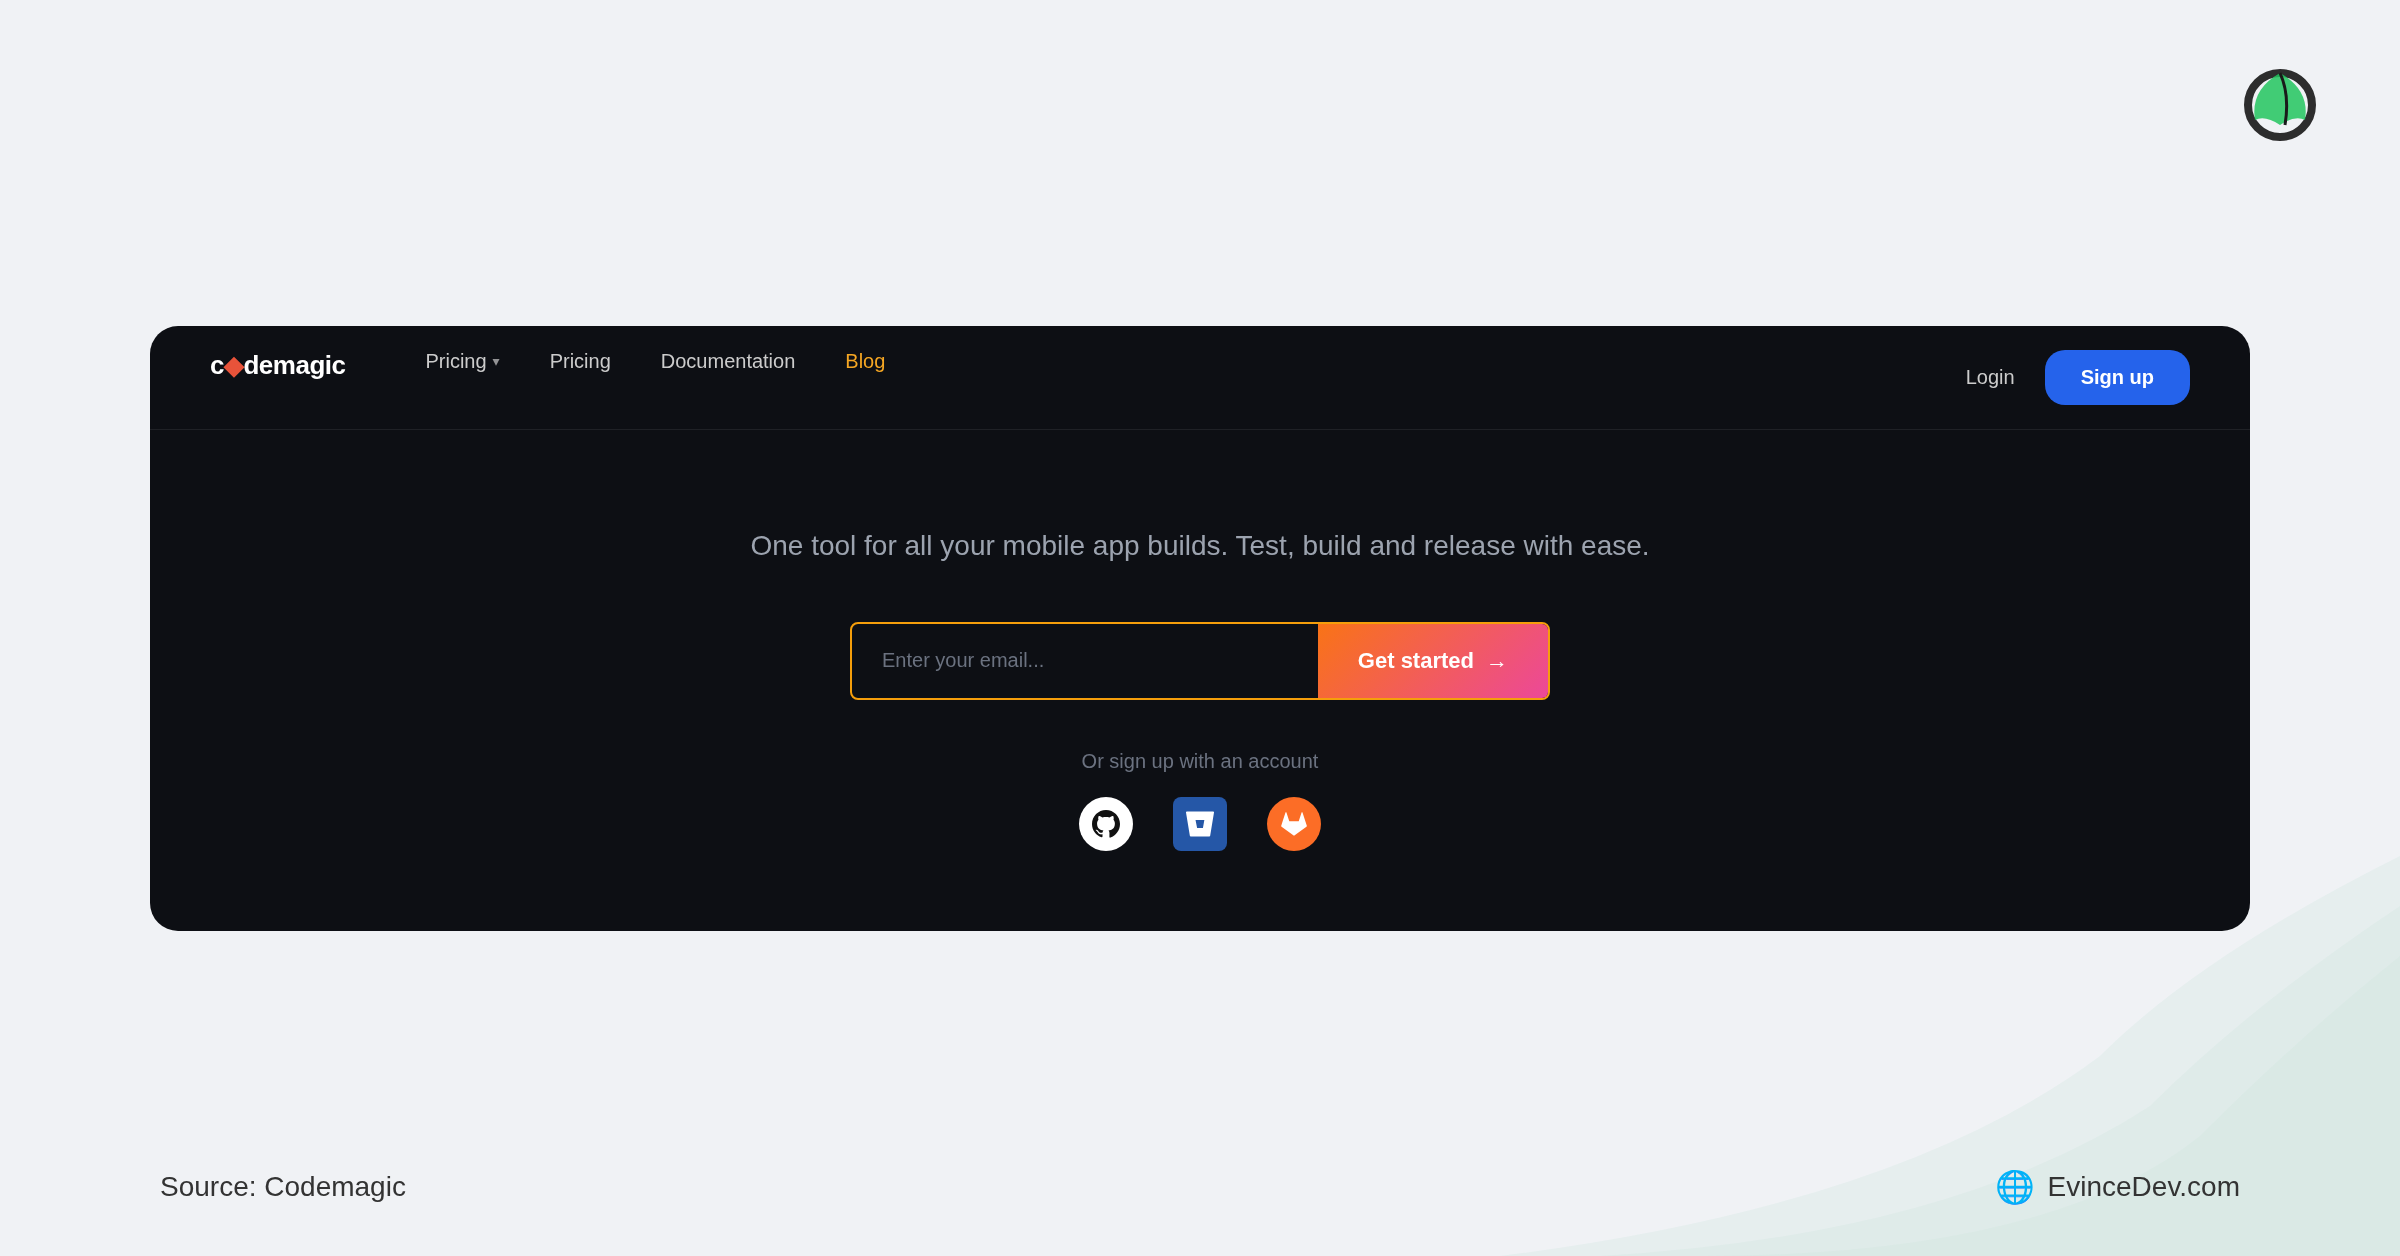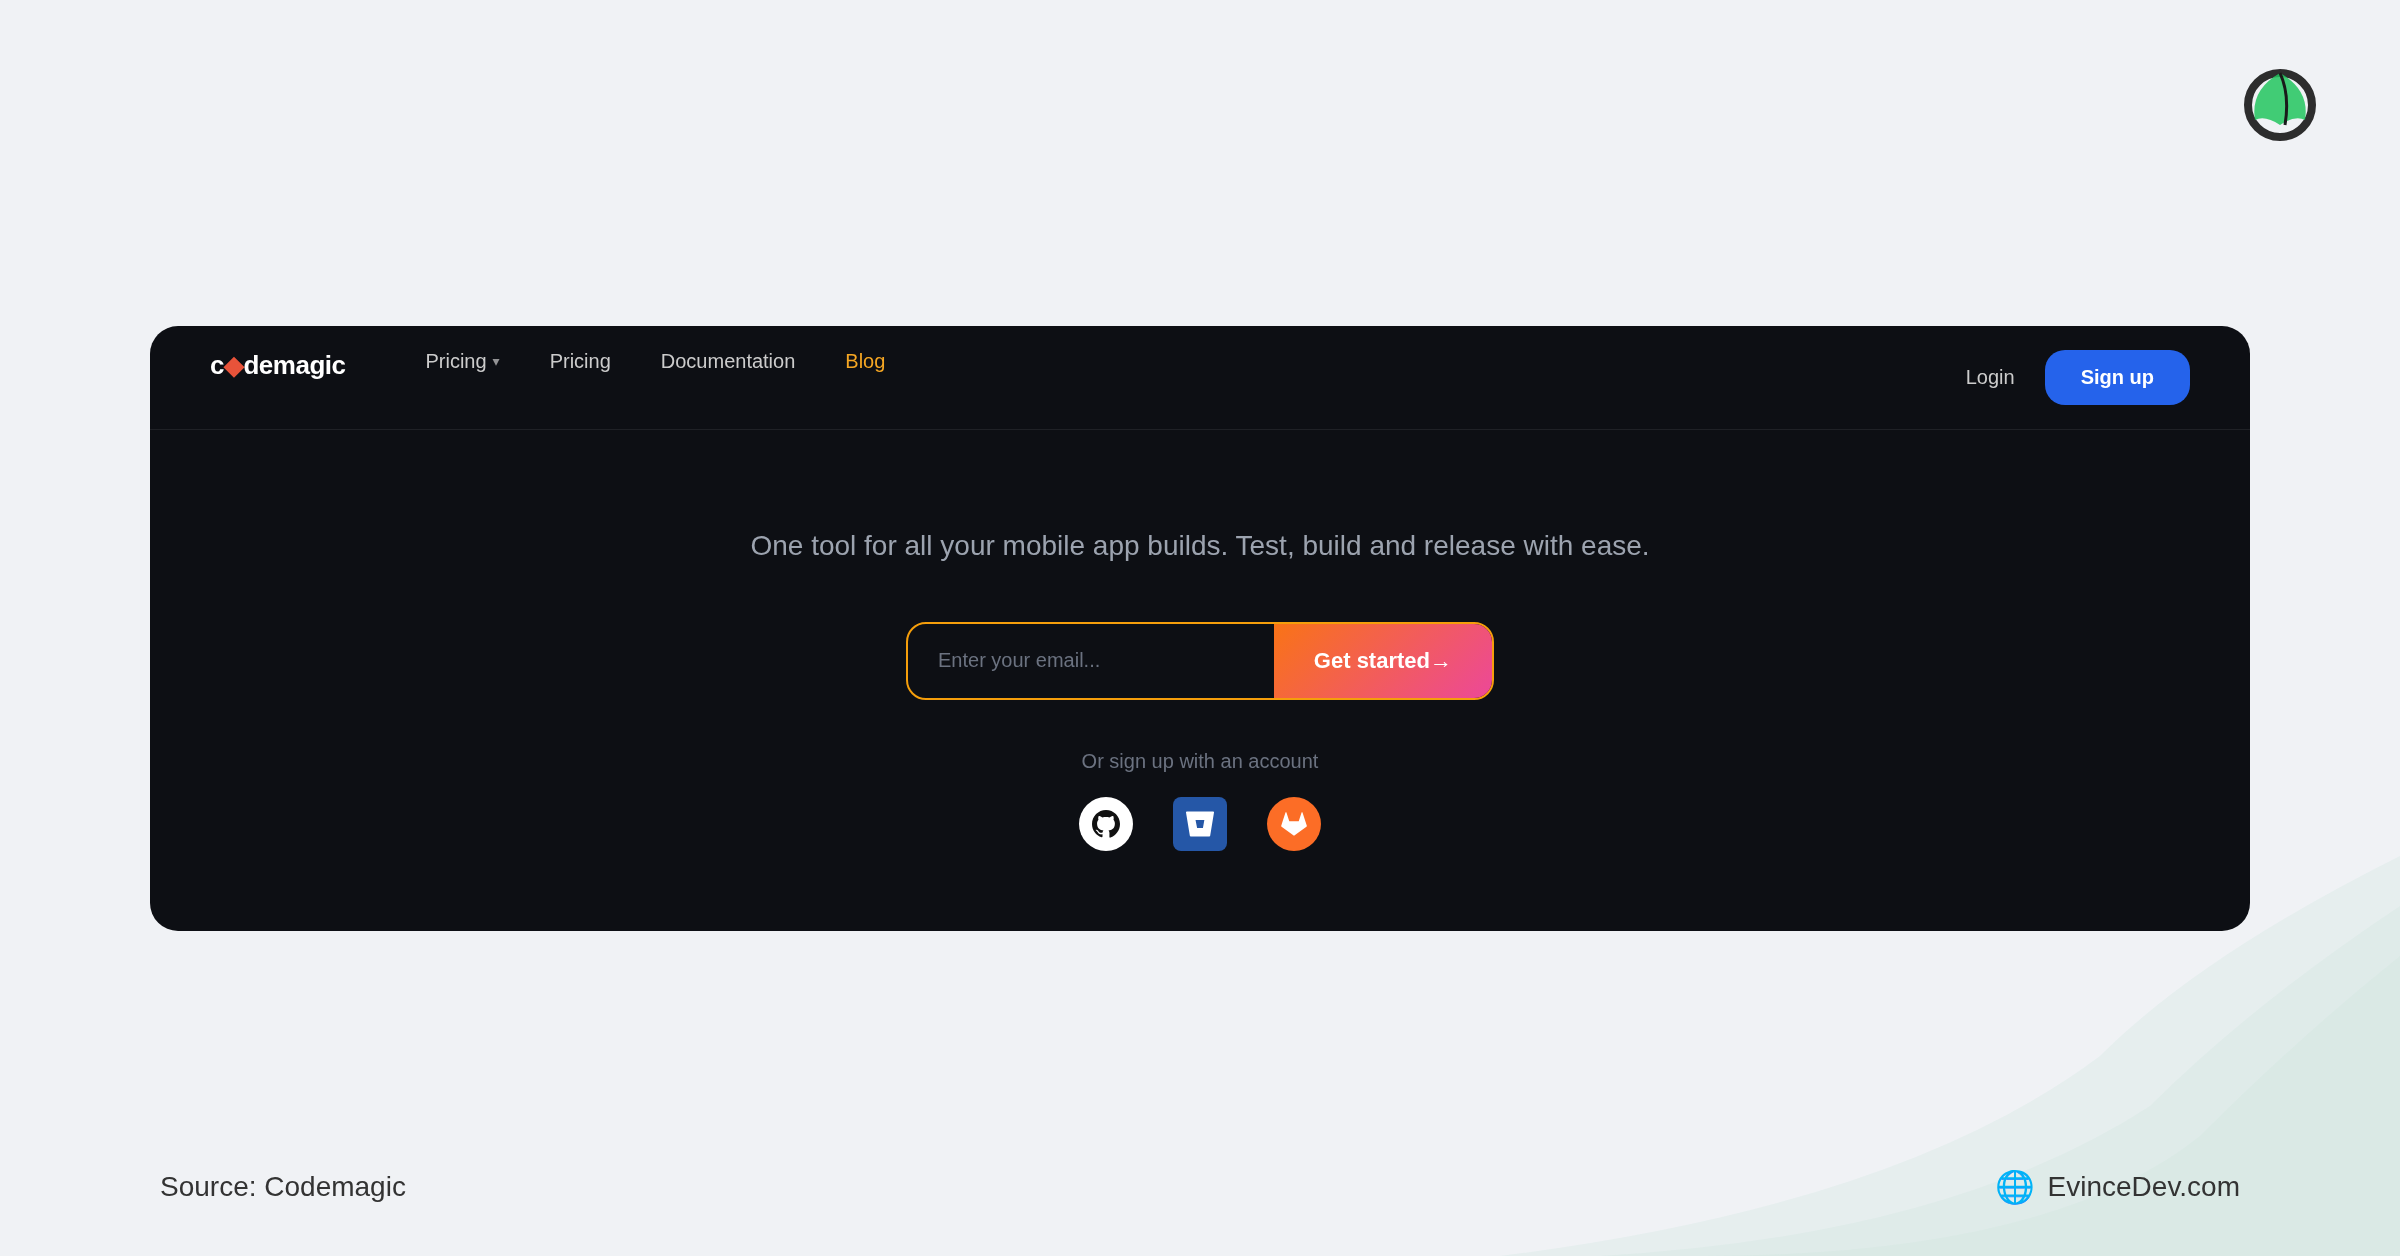--- a/index.html
+++ b/index.html
@@ -184,24 +184,24 @@
       color: #9ca3af;
       margin-bottom: 60px;
       font-weight: 400;
     }
 
     
     .email-form {
       display: flex;
       align-items: stretch;
       margin-bottom: 50px;
-      border-radius: 20px;
+      border-radius: 8px;
       overflow: hidden;
       border: 2px solid #f59e0b;
-      width: 588px;
+      width: 700px;
     }
 
     .email-input {
       flex: 1;
       background: transparent;
       border: none;
       outline: none;
       padding: 24px 30px;
       font-size: 20px;
       color: #9ca3af;
@@ -214,21 +214,21 @@
     .get-started-btn {
       background: linear-gradient(135deg, #f97316 0%, #ec4899 100%);
       color: #fff;
       font-size: 22px;
       font-weight: 700;
       padding: 24px 40px;
       border: none;
       cursor: pointer;
       display: flex;
       align-items: center;
-      gap: 0;
+      gap: 12px;
       white-space: nowrap;
     }
 
     
     .signup-section {
       display: flex;
       flex-direction: column;
       align-items: center;
       gap: 24px;
     }

